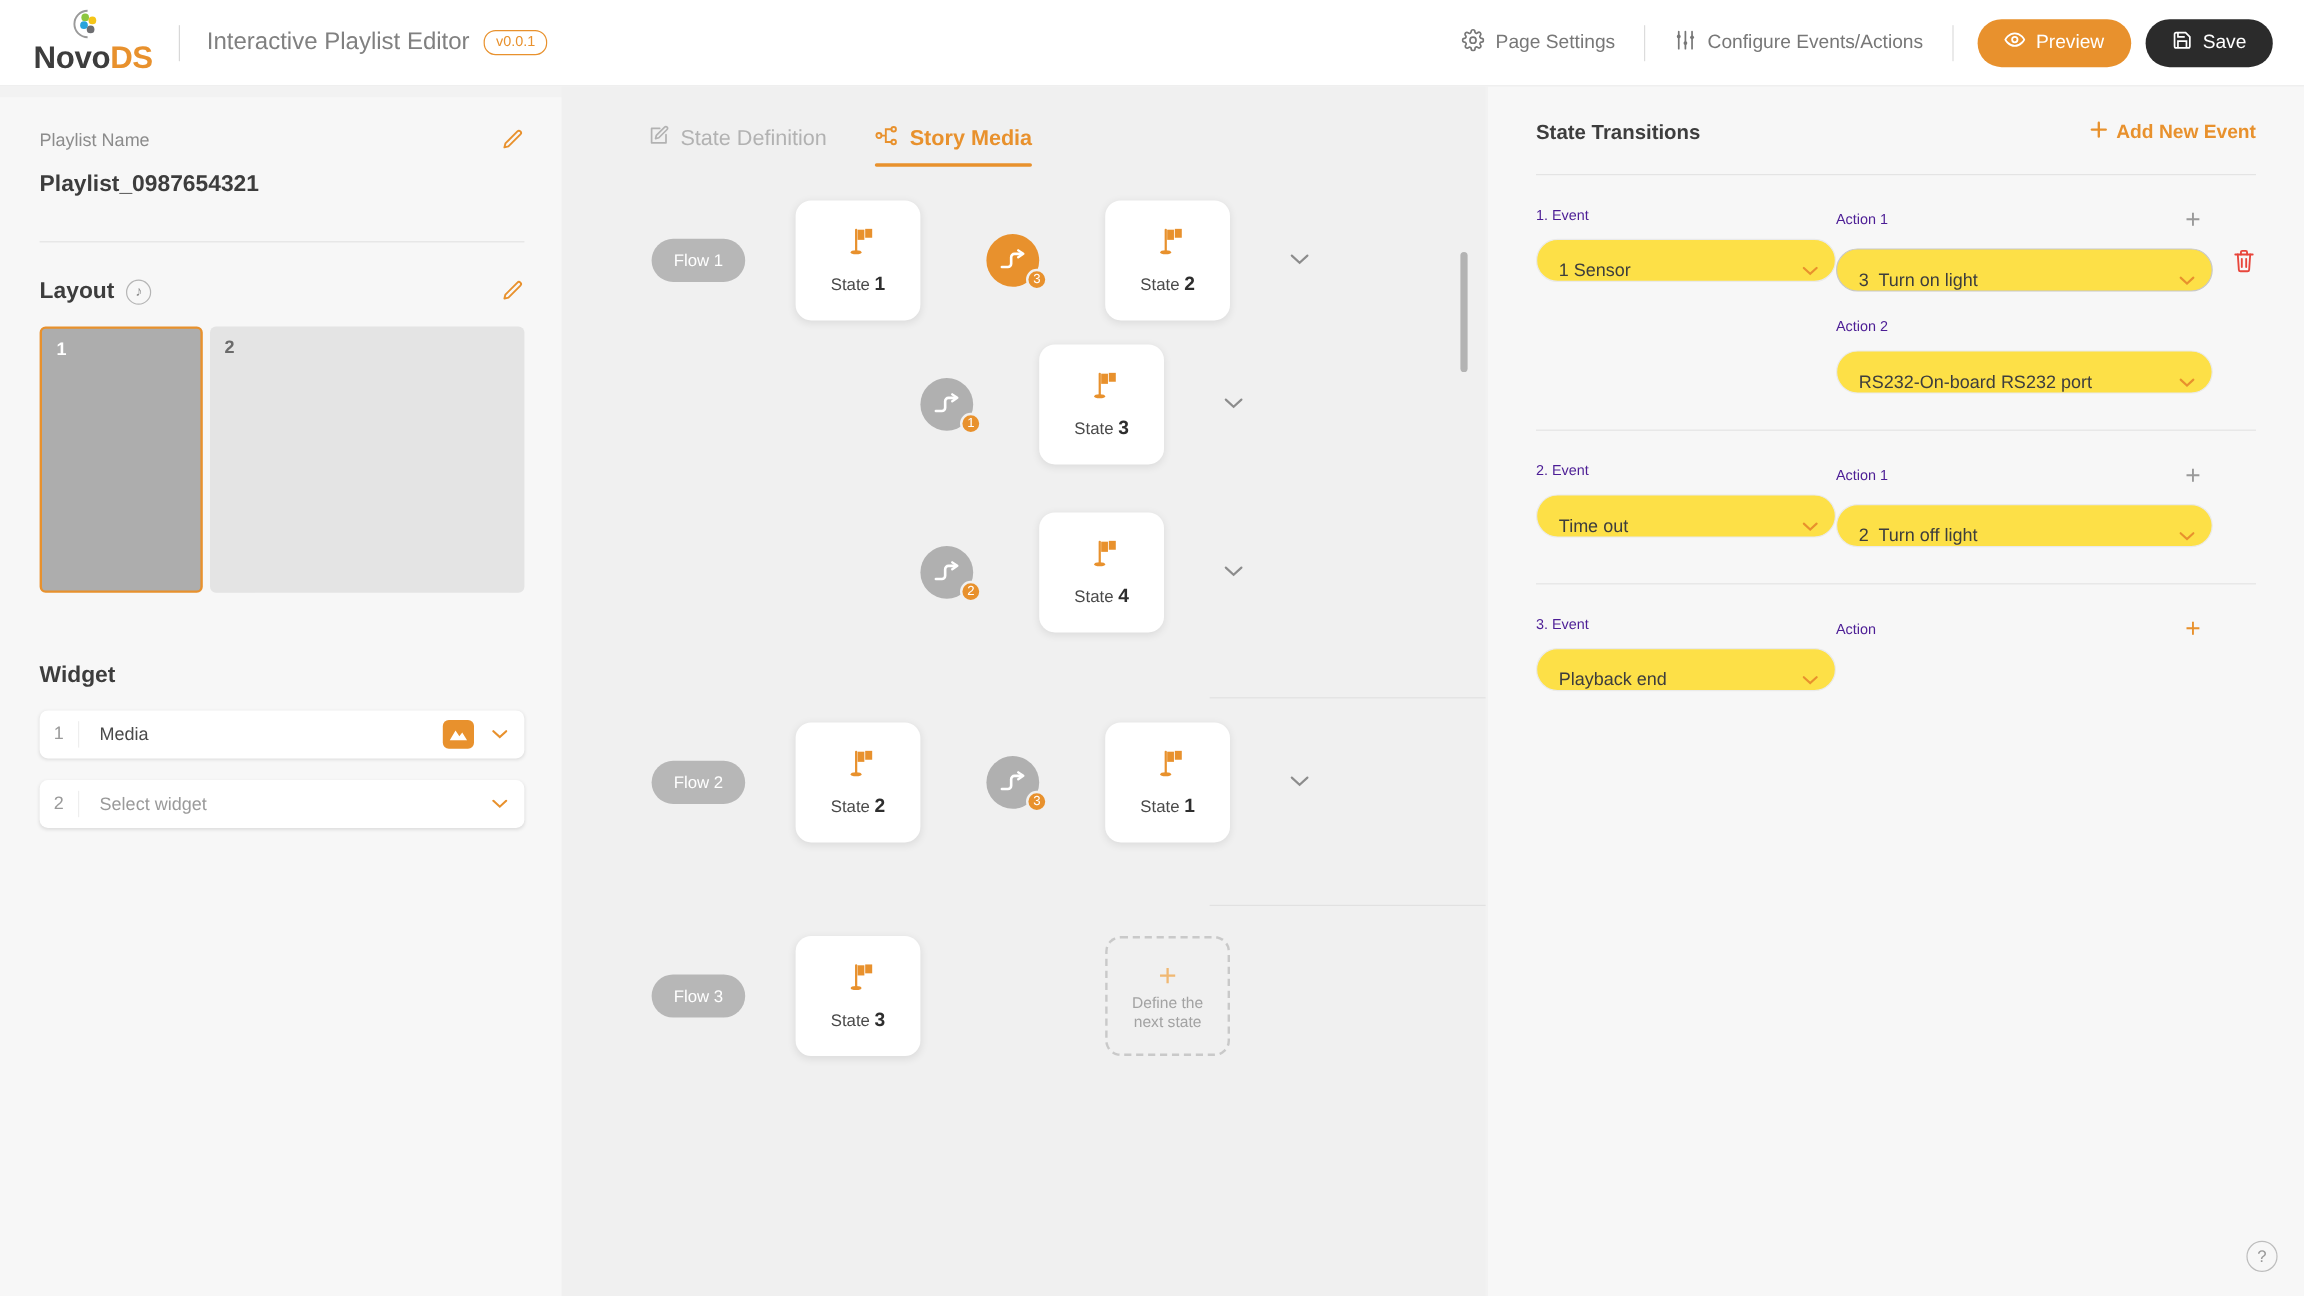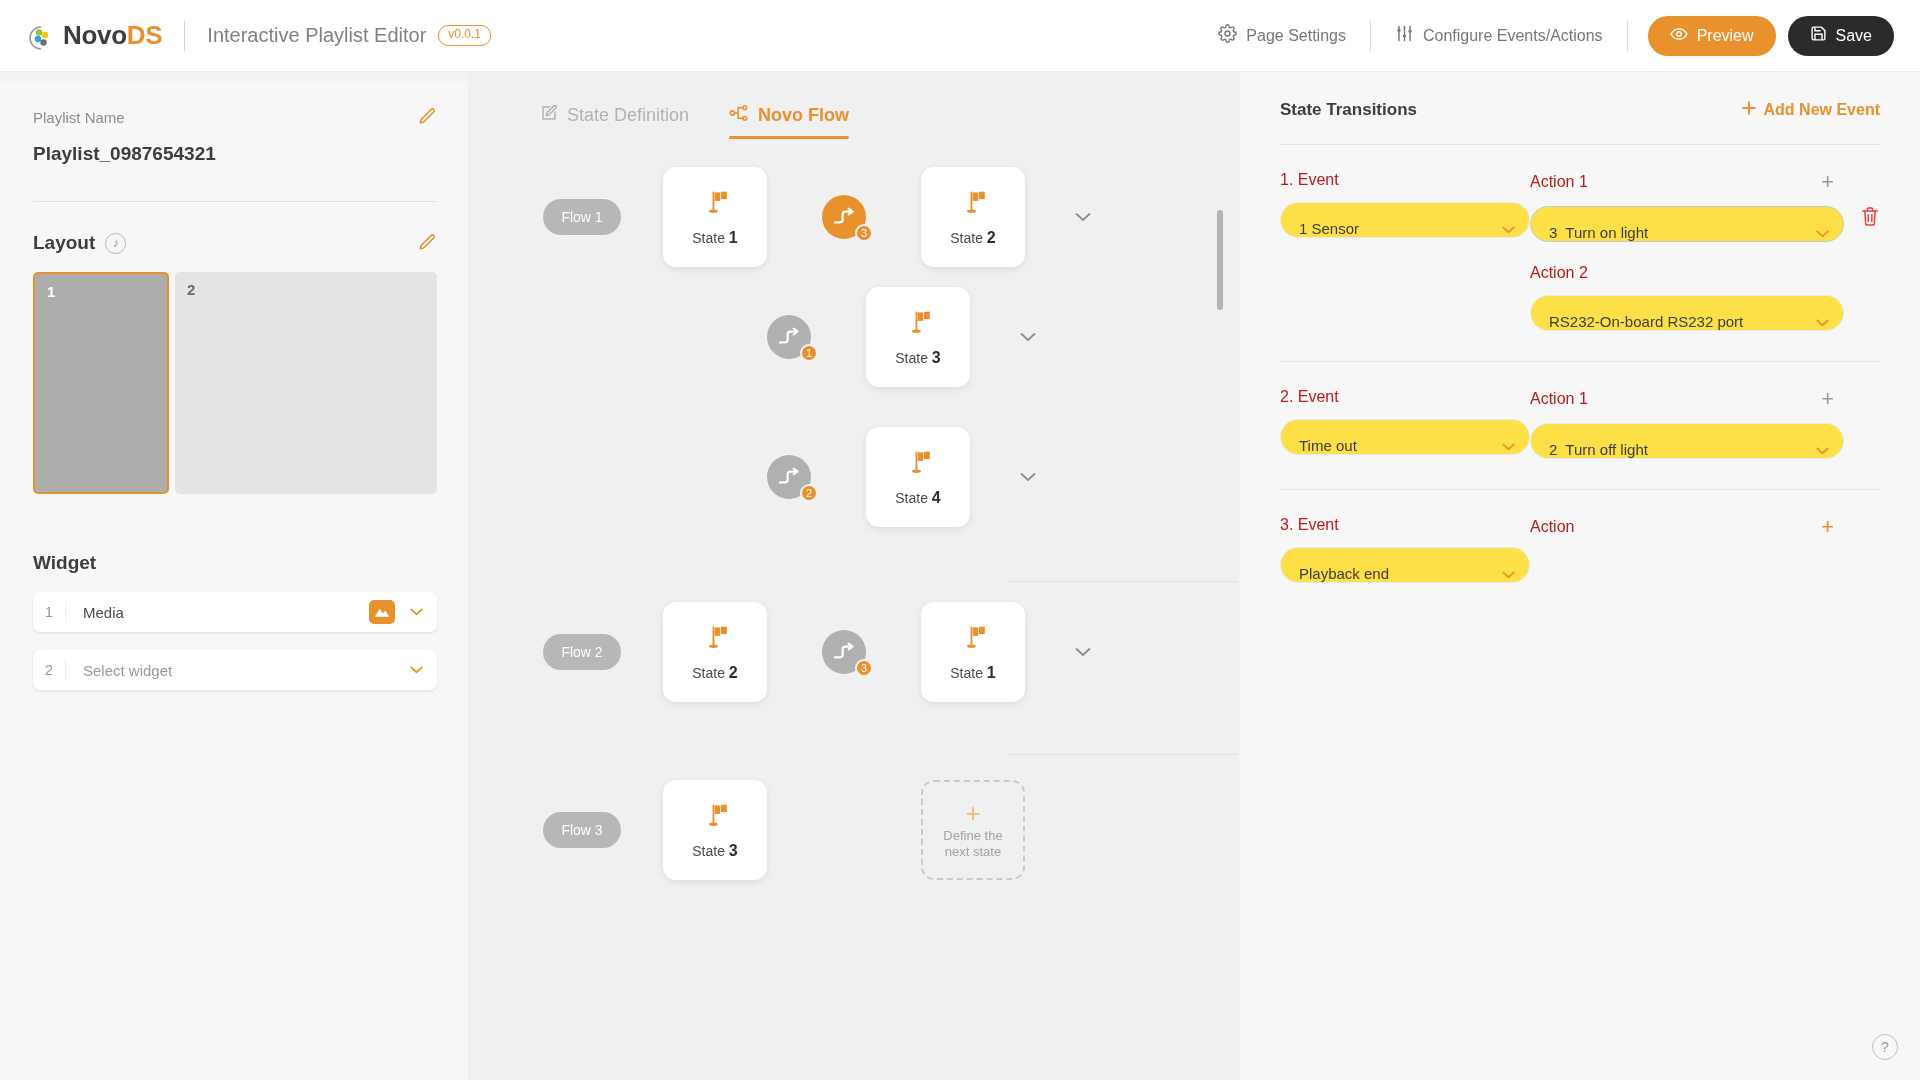--- a/index.html
+++ b/index.html
@@ -13,21 +13,21 @@
 
   
   .header {
     position: absolute; top: 0; left: 0;
     width: 1920px; height: 72px;
     background: #ffffff;
     display: flex; align-items: center;
     border-bottom: 1px solid #ececec;
     z-index: 20;
   }
-  .brand { display: flex; align-items: flex-end; margin-left: 28px; }
+  .brand { display: flex; align-items: center; margin-left: 28px; flex-direction: column; }
   .logo-mark {
     width: 26px; height: 26px; position: relative; margin-right: 9px;
   }
   .logo-mark svg { display:block; }
   .brand-name {
     font-size: 26px; font-weight: bold; color: #3d3d3d; letter-spacing: -0.3px;
   }
   .brand-name .ds { color: #e8912d; font-weight: bold; }
   .brand-sep {
     width: 1px; height: 30px; background: #d8d8d8; margin: 0 22px;
@@ -206,21 +206,21 @@
   .rp-title { font-size: 17px; font-weight: bold; color: #3d3d3d; }
   .add-event {
     display: flex; align-items: center; gap: 7px;
     color: #e8912d; font-size: 16px; font-weight: bold; cursor: pointer;
   }
   .rp-divider { height: 1px; background: #e4e4e4; margin-top: 24px; }
   .event-block { padding-top: 26px; position: relative; }
   .ev-grid { display: flex; }
   .ev-col-left { width: 250px; }
   .ev-col-right { flex: 1; position: relative; }
-  .ev-label { font-size: 16px; color: #b91c1c; }
+  .ev-label { font-size: 12px; color: #4c1d95; }
   .ev-label-row {
     display: flex; align-items: center; justify-content: space-between;
     padding-right: 46px;
   }
   .plus-sm { color: #9a9a9a; font-size: 22px; font-weight: 300; cursor:pointer; line-height:1; }
   .plus-sm.orange { color: #e8912d; }
   .select {
     height: 36px; background: #fde047; border: 1px solid #eaeaea;
     border-radius: 18px; display: flex; align-items: flex-end;
     padding: 0 14px 0 18px; margin-top: 13px;
@@ -385,21 +385,21 @@
     </div>
     <div class="tab active">
       <span>
         <svg width="20" height="18" viewBox="0 0 24 22" fill="none" stroke="#e8912d" stroke-width="1.9">
           <circle cx="4" cy="11" r="2.6"></circle>
             <circle cx="19" cy="4.5" r="2.3"></circle>
             <circle cx="19" cy="17.5" r="2.3"></circle>
           <path d="M6.6 11h4.4M11 11v-6.5h5.7M11 11v6.5h5.7" stroke-linecap="round"></path>
         </svg>
       </span>
-      <span>Novo Flow</span>
+      <span>Story Media</span>
     </div>
   </div>
 
   <div class="center-scrollbar"></div>
 
   <div class="flow-area">
 
     <div class="flow-block">
       <div class="flow-row">
         <div class="flow-chip">Flow 1</div>

